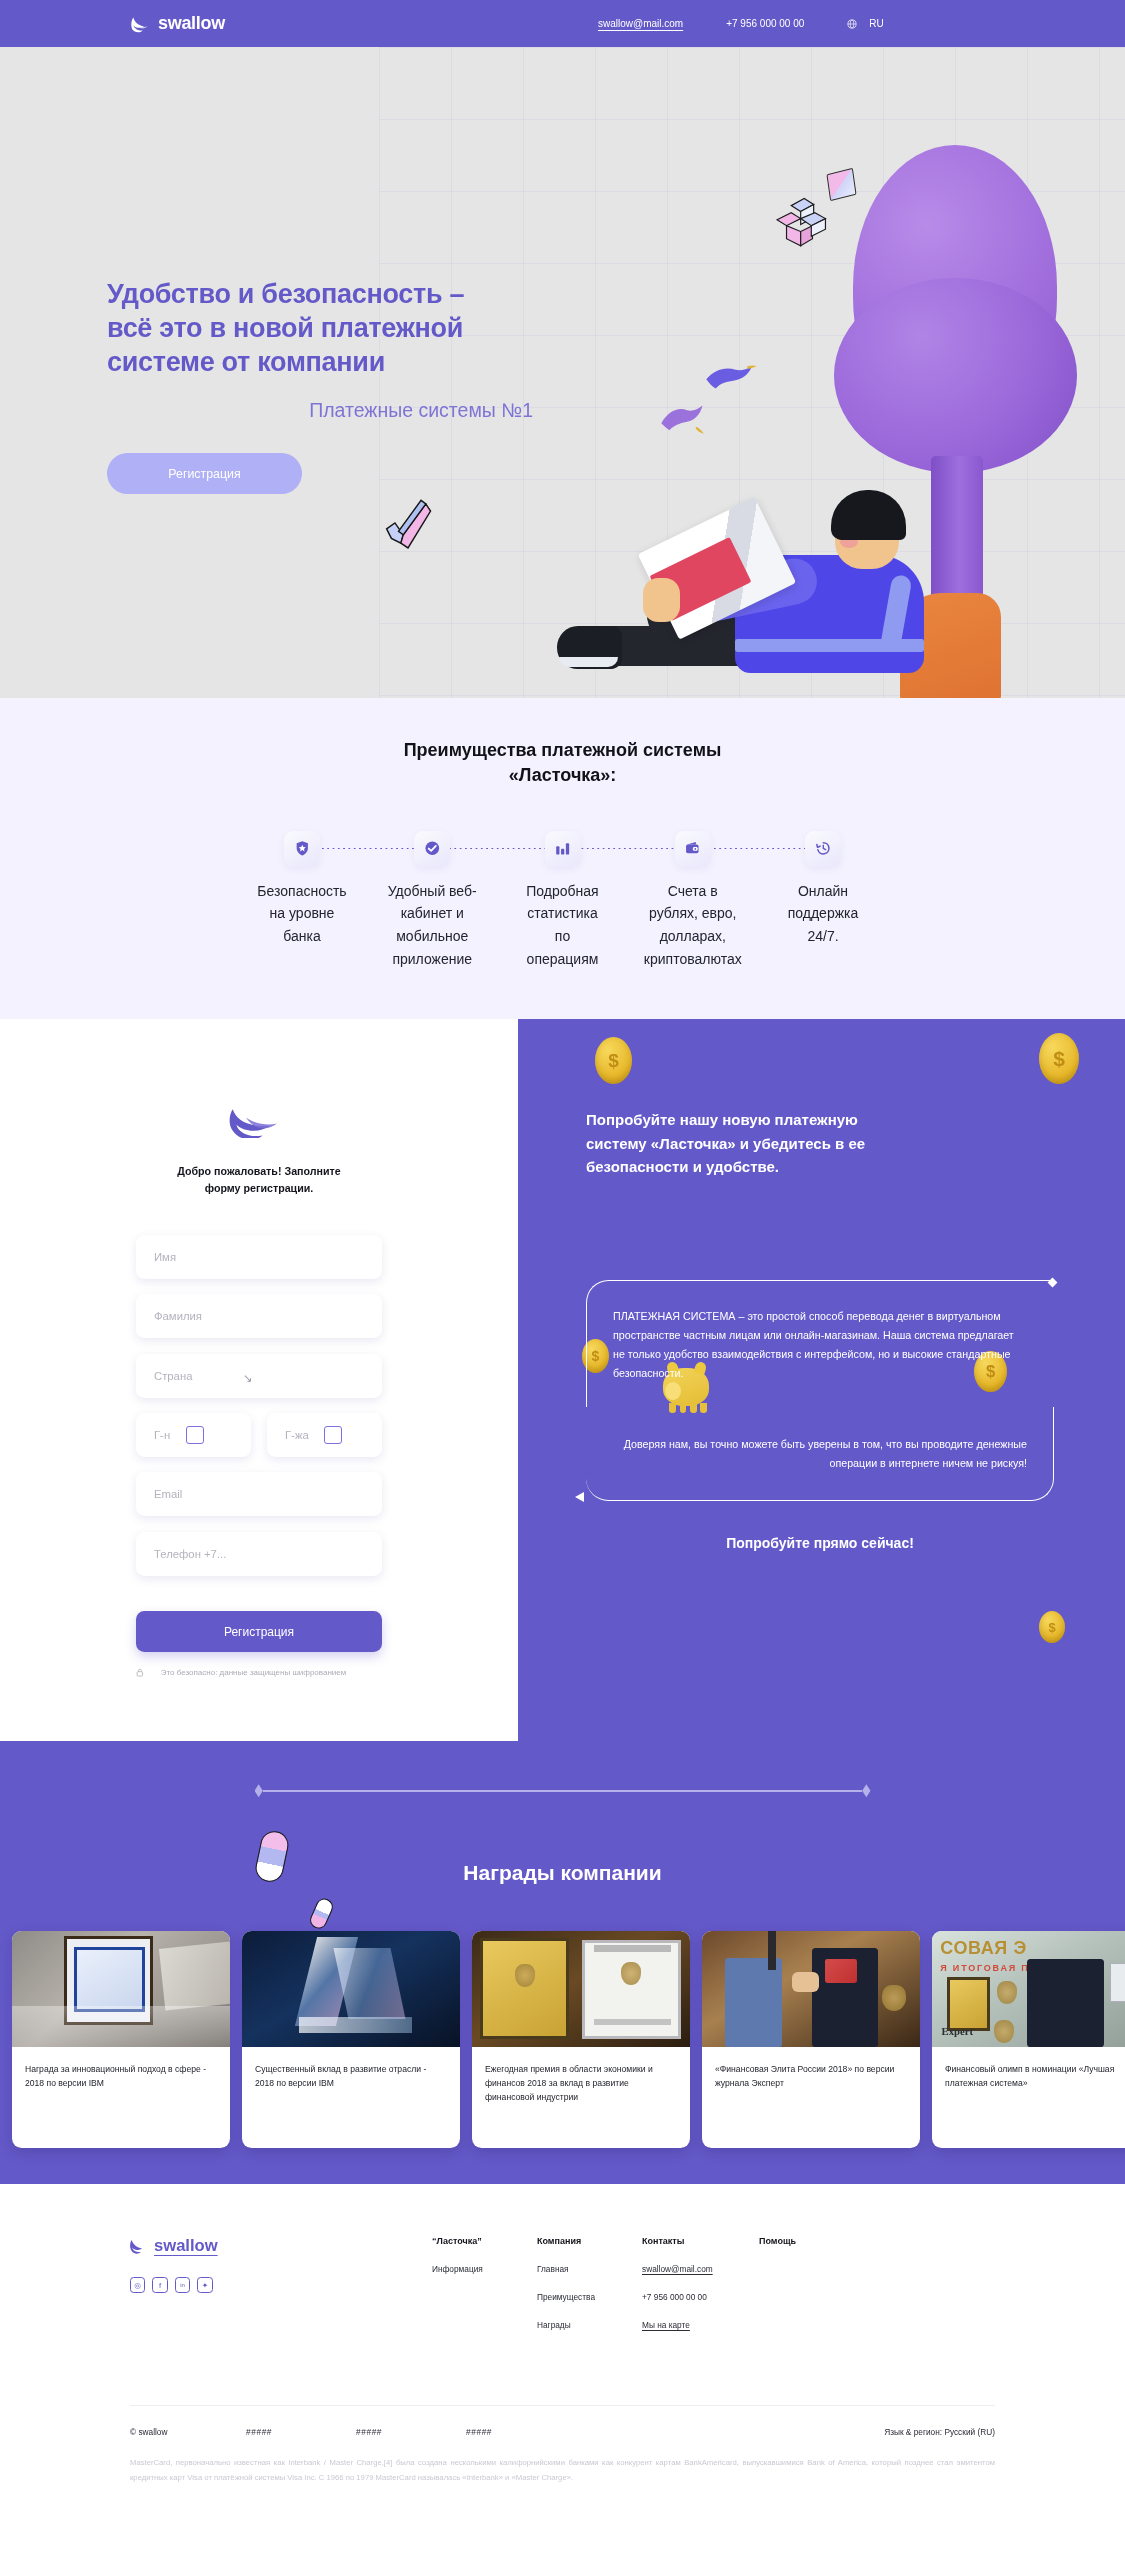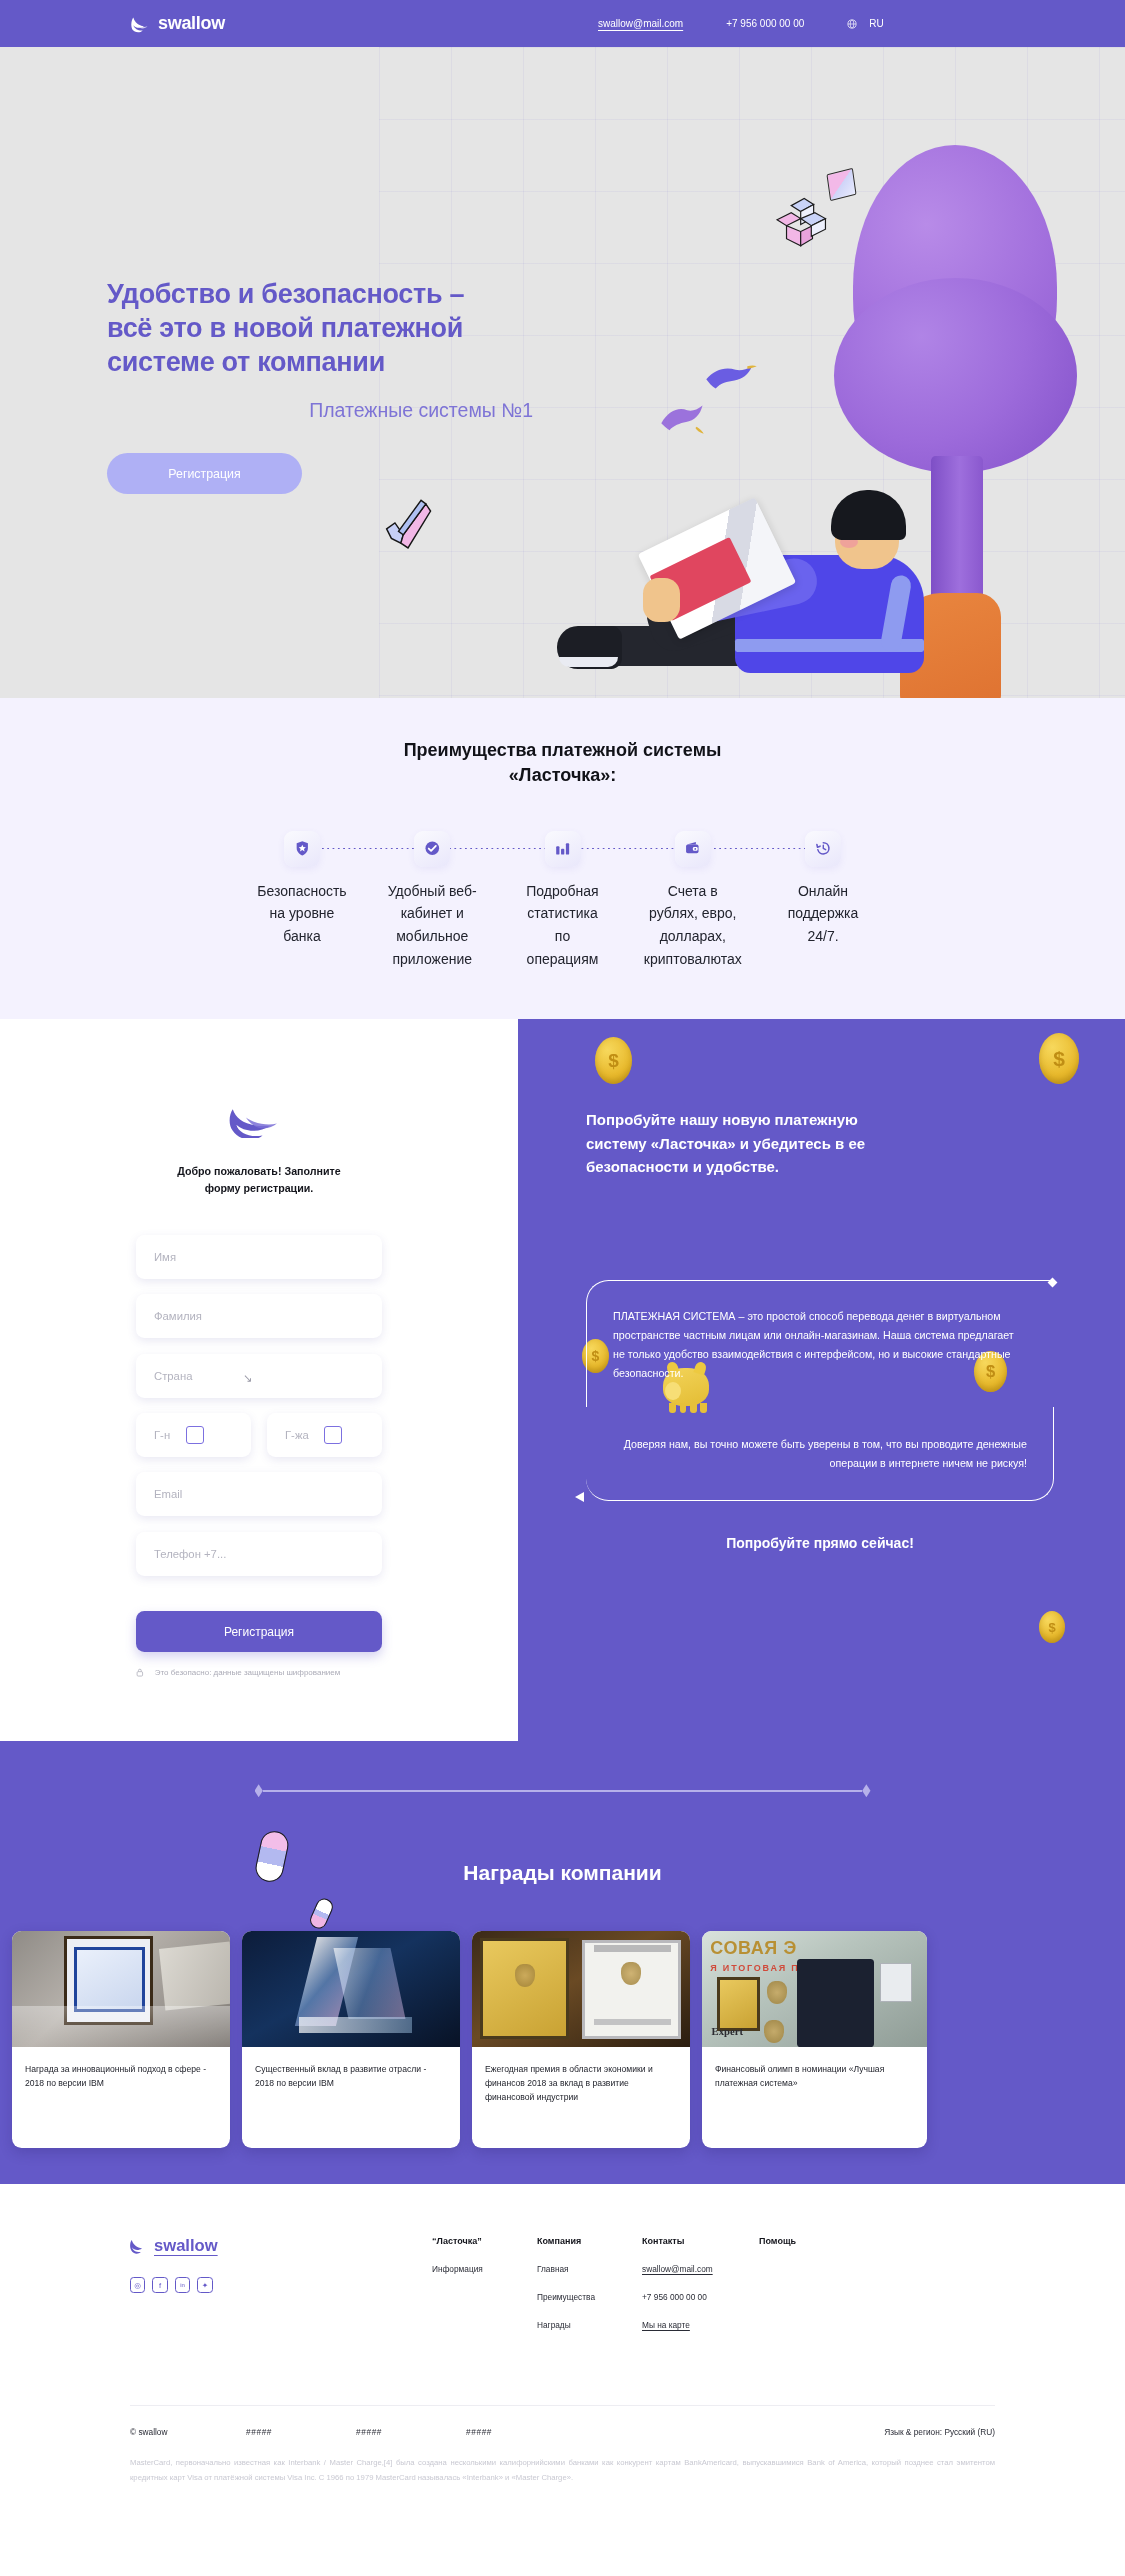--- a/index.html
+++ b/index.html
@@ -140,21 +140,21 @@
     display:flex;align-items:center;padding:0 18px;gap:15.4px;
   }
   .fld-half span{font-size:11.3px;color:#B3B3BF;}
   .cbx{width:18px;height:18px;border:1.5px solid #7C70E0;border-radius:3px;background:#fff;cursor:pointer;}
   .form-submit{
     margin-top:20px;width:246px;height:41px;border:none;border-radius:8.3px;
     background:#6459C8;color:#fff;font-size:12px;cursor:pointer;
     box-shadow:0 4.7px 10.7px rgba(100,89,200,.28);
     font-family:"Liberation Sans",sans-serif;
   }
-  .form-note{margin-top:15.4px;display:flex;align-items:center;gap:11px;font-size:8px;color:#ACACB8;text-align:right;}
+  .form-note{margin-top:15.4px;display:flex;align-items:center;gap:17px;font-size:8px;color:#ACACB8;text-align:right;}
 
   
   .rp-inner{width:468px;margin-left:68px;position:relative;z-index:3;}
   .rp-head{font-size:15px;font-weight:700;color:#fff;line-height:1.56;}
   .rp-bubble{
     margin-top:101px;position:relative;border:1.8px solid #fff;
     border-radius:22.5px;padding:26px 26px 24px;color:#fff;font-size:10.7px;line-height:1.78;
     border-bottom:none;border-right:none;border-top-right-radius:0;border-bottom-left-radius:0;
   }
   .rp-bubble:before{
@@ -529,20 +529,31 @@
           <span class="plaque" style="left:8.3px;top:7px;width:89px;height:101px;"></span>
           <span class="eagle" style="left:43px;top:33px;"></span>
           <span class="frame" style="left:110px;top:8.3px;width:99px;height:99px;border-color:#b9b9bd;background:#f2f2ee;"></span>
           <span class="eagle" style="left:149px;top:31px;"></span>
           <span style="position:absolute;left:122px;top:14px;width:77px;height:6.5px;background:#8a8a90;opacity:.55;"></span>
           <span style="position:absolute;left:122px;top:88px;width:77px;height:5.3px;background:#8a8a90;opacity:.45;"></span>
         </div>
         <div class="card-txt">Ежегодная премия в области экономики и финансов 2018 за вклад в развитие финансовой индустрии</div>
       </div>
 
+      <div class="card">
+        <div class="card-img ci4">
+          <span class="suit" style="left:22.5px;top:27px;width:57px;height:89px;background:#5E79AE;"></span>
+          <span class="suit" style="left:110px;top:16.6px;width:66px;height:99px;"></span>
+          <span style="position:absolute;left:90px;top:41px;width:27px;height:20px;background:#E7C196;border-radius:6px;"></span>
+          <span style="position:absolute;left:123px;top:28px;width:32px;height:24px;background:linear-gradient(135deg,#D44B4B,#C03030);border-radius:2.4px;"></span>
+          <span class="eagle" style="left:180px;top:54px;width:24px;height:26px;"></span>
+          <span style="position:absolute;left:66px;top:0;width:8.3px;height:39px;background:#2a2a2e;"></span>
+        </div>
+        <div class="card-txt">«Финансовая Элита России 2018» по версии журнала Эксперт</div>
+      </div>
 
       <div class="card">
         <div class="card-img ci5">
           <span class="banner-txt" style="left:8.3px;top:7px;font-size:18px;">СОВАЯ Э</span>
           <span class="banner-txt" style="left:8.3px;top:32px;font-size:9px;color:#D04A3A;letter-spacing:1.8px;">Я ИТОГОВАЯ ПР</span>
           <span class="plaque" style="left:15.4px;top:46px;width:43px;height:54px;"></span>
           <span class="eagle" style="left:65px;top:50px;"></span>
           <span class="suit" style="left:95px;top:28px;width:77px;height:88px;"></span>
           <span style="position:absolute;left:9.5px;top:94px;font-size:10.7px;font-weight:700;color:#2b2b30;font-family:'Liberation Serif',serif;">Expert</span>
           <span class="eagle" style="left:62px;top:89px;"></span>

